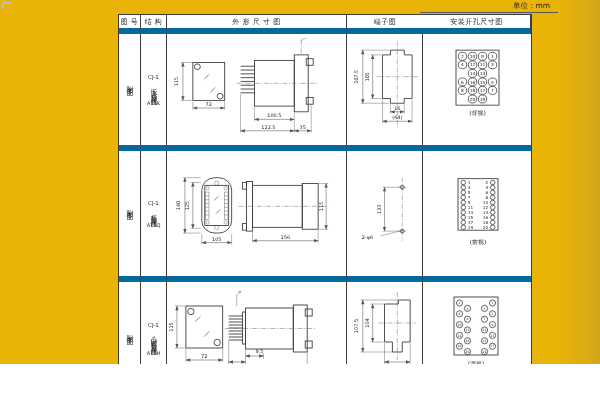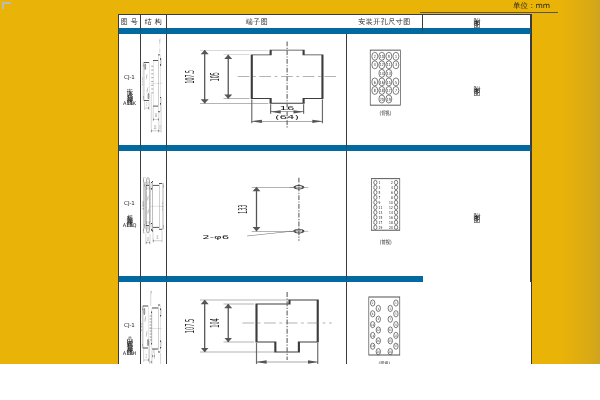--- a/index.html
+++ b/index.html
@@ -53,20 +53,21 @@
 </svg>
 
 <div id="page">
   <div class="corner-mark"></div>
   <div class="unit">单位：mm</div>
 
   <div class="tbl">
 
     <div class="cell hc">图 号</div>
     <div class="cell hc">结 构</div>
+    <div class="cell hc">外 形 尺 寸 图</div>
     <div class="cell hc last">端子图</div>
     <div class="cell hc">安装开孔尺寸图</div>
 
     <div class="cell c-mid">
       <span class="vtext fig">附图3</span>
     </div>
     <div class="cell c-mid">
       <span class="model">CJ-1</span>
       <span class="vtext st">嵌入式后接线</span>
       <span class="code">A11K</span>

